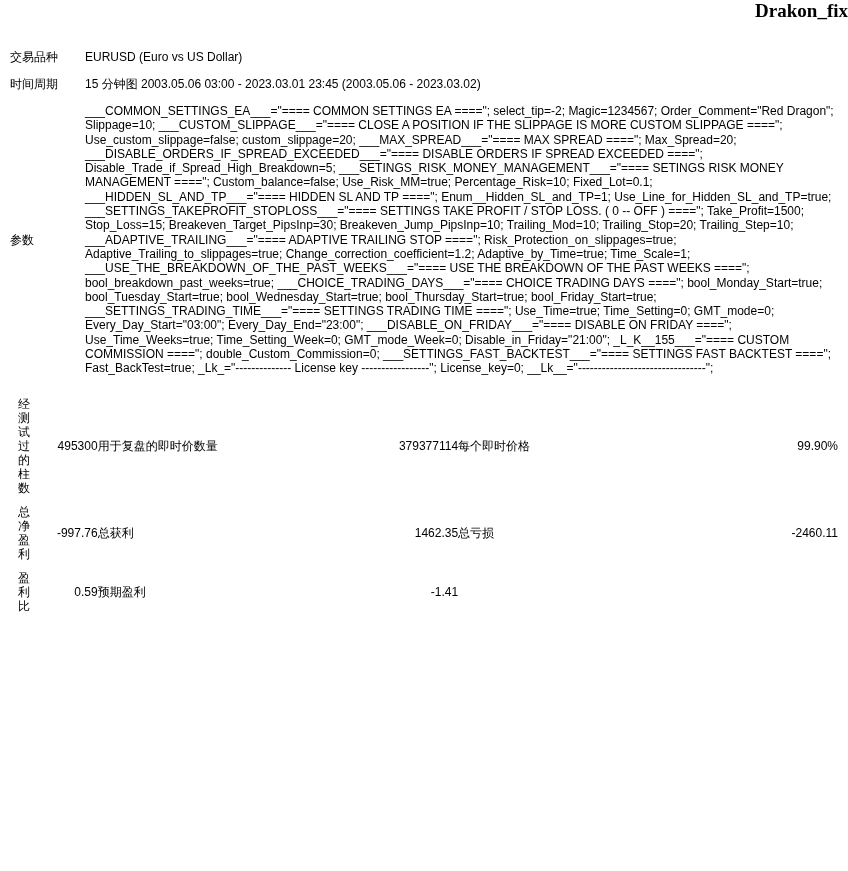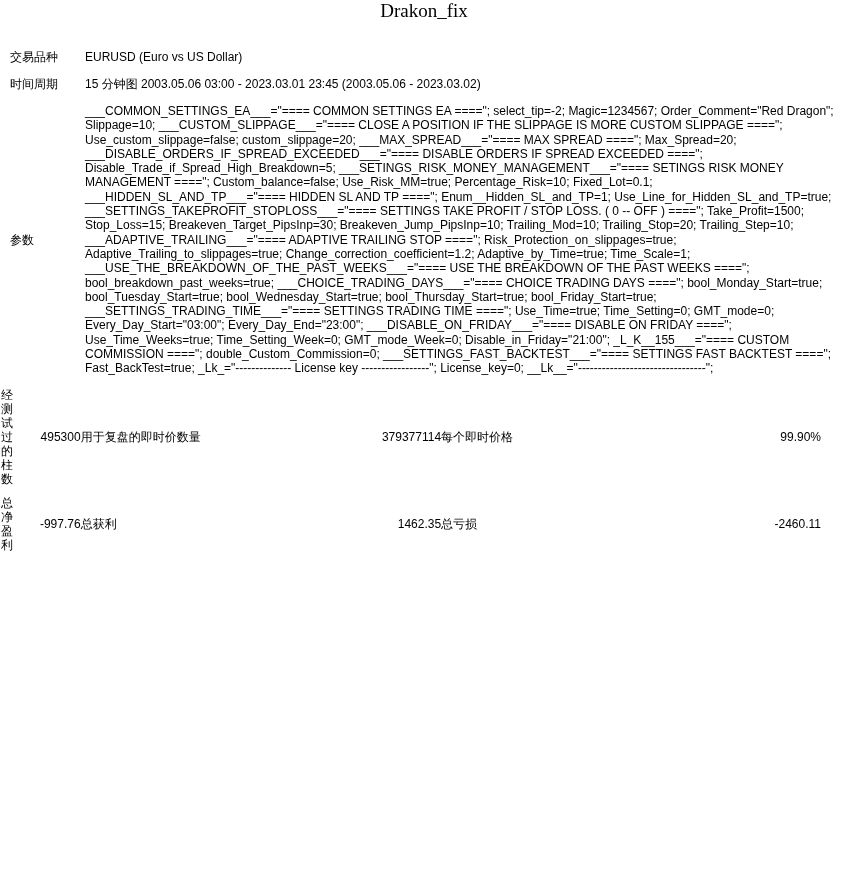--- a/index.html
+++ b/index.html
@@ -19,58 +19,58 @@
   .hdr-title {
     font-family: "Liberation Serif", "DejaVu Serif", serif;
     font-weight: bold;
     font-size: 24px;
     text-align: center;
     margin-top: 1px;
     line-height: 27px;
   }
   .hdr-sub {
     font-family: "Liberation Serif", "DejaVu Serif", serif;
-    font-weight: normal;
+    font-weight: bold;
     font-size: 19px;
-    text-align: center;
+    text-align: right;
     line-height: 22px;
   }
   .hdr-server {
     font-family: "Liberation Serif", "DejaVu Serif", serif;
     font-weight: bold;
     font-size: 13px;
     text-align: center;
     line-height: 15px;
   }
 
   
   table.info {
     border-collapse: collapse;
-    margin: 22px 0 0 10px;
+    margin: 22px 0 9px 10px;
     width: 830px;
     table-layout: fixed;
   }
   table.info td {
     padding: 6px 0 7px 0;
     vertical-align: middle;
     font-size: 12px;
     line-height: 14px;
   }
   table.info td.ilbl { width: 75px; }
   table.info td.ival { width: 755px; }
   table.info td.params {
     line-height: 14.3px;
     word-wrap: break-word;
     overflow-wrap: break-word;
   }
 
   
   table.stats {
     border-collapse: collapse;
-    margin-left: 1px;
+    margin-left: 18px;
     width: 820px;
     table-layout: fixed;
   }
   table.stats td {
     padding: 5px 0;
     vertical-align: middle;
     font-size: 12px;
     line-height: 14px;
   }
   td.vlbl {
@@ -120,16 +120,24 @@
       <td class="v3">99.90%</td>
     </tr>
     <tr>
       <td class="vlbl">总净盈利</td>
       <td class="v1">-997.76</td>
       <td class="l2">总获利</td>
       <td class="v2">1462.35</td>
       <td class="l3">总亏损</td>
       <td class="v3">-2460.11</td>
     </tr>
+    <tr>
+      <td class="vlbl">盈利比</td>
+      <td class="v1">0.59</td>
+      <td class="l2">预期盈利</td>
+      <td class="v2">-1.41</td>
+      <td class="l3"></td>
+      <td class="v3"></td>
+    </tr>
   </tbody>
     </table>
 
 </div>
 
 </body></html>

